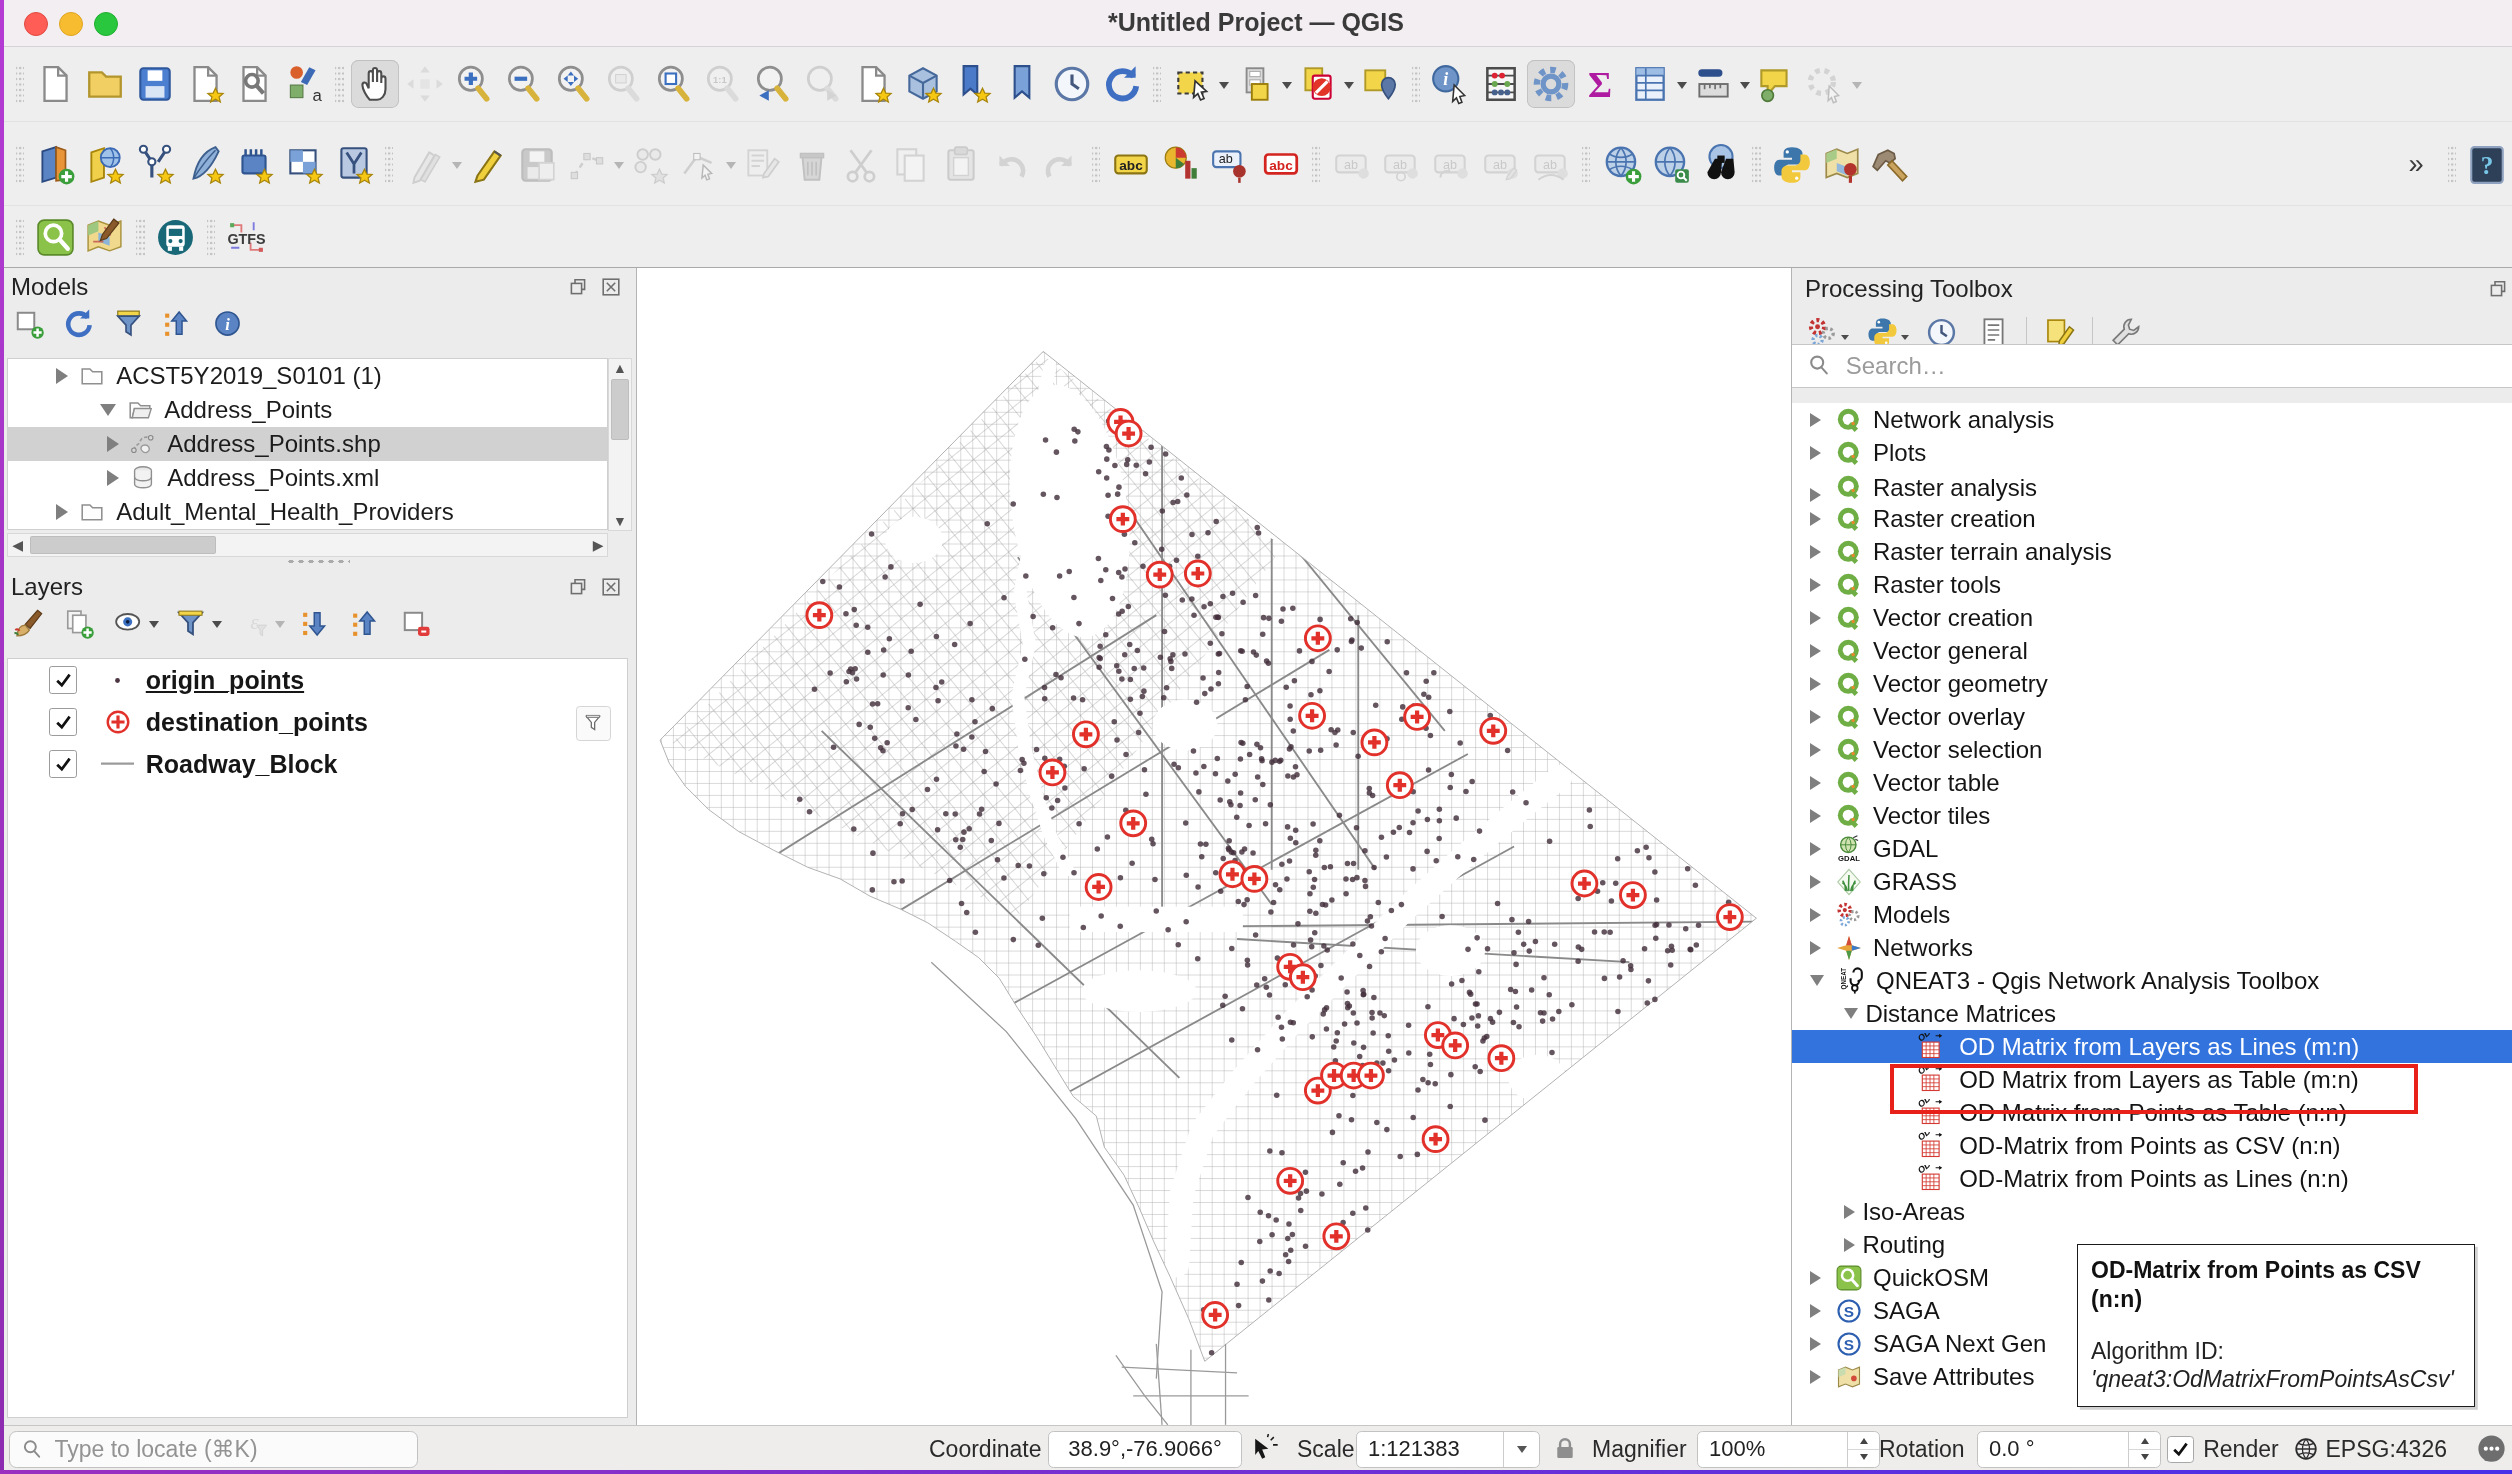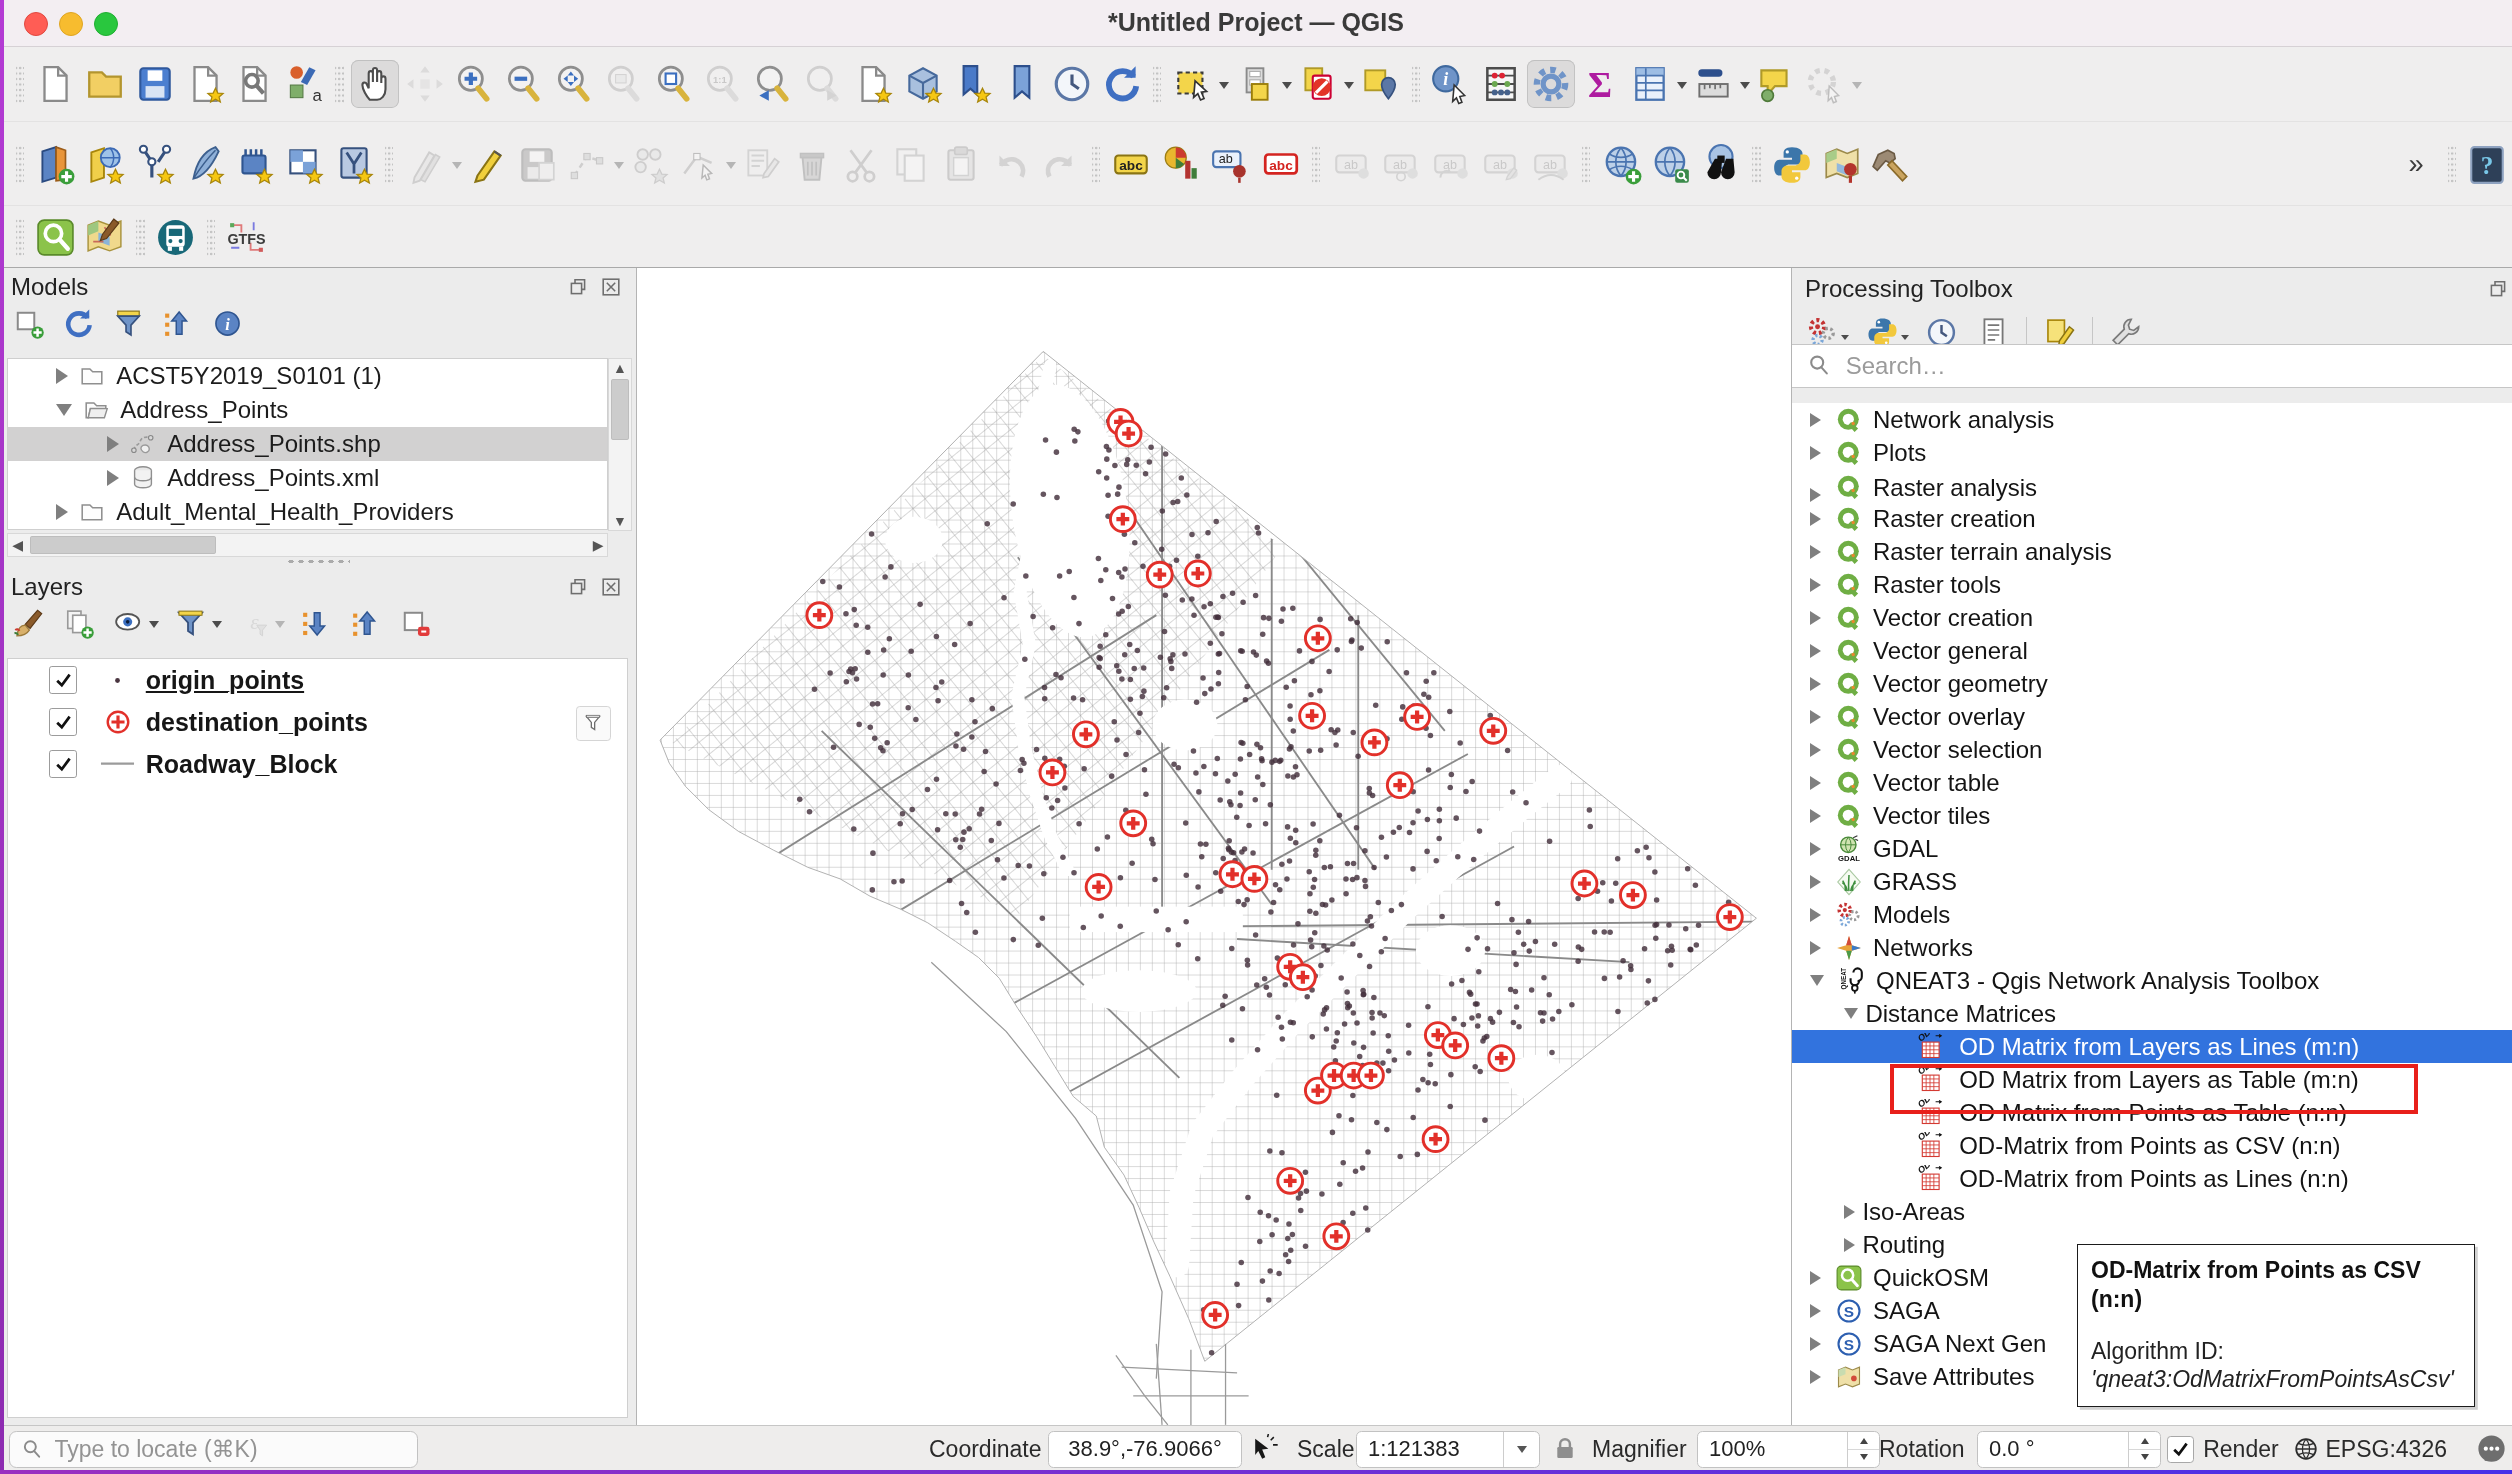--- a/index.html
+++ b/index.html
@@ -1060,21 +1060,21 @@
       <div id="browser-tree">
           <div class="btrow" style="padding-left: 48px;">
             <span class="exp col"></span>
             <span class="ticon">
               <svg width="28" height="28" viewBox="0 0 40 40">
                 <path d="M6 10h11l4 4h13v17H6z" fill="#fdfdfd" stroke="#8f8f8f" stroke-width="2.2"></path>
               </svg>
             </span>
             <span>ACST5Y2019_S0101 (1)</span>
           </div>
-          <div class="btrow" style="padding-left: 48px;">
+          <div class="btrow" style="padding-left: 48px; margin-left: 44px;">
             <span class="exp open"></span>
             <span class="ticon">
               <svg width="28" height="28" viewBox="0 0 40 40">
                 <path d="M6 10h11l4 4h13v4H12l-3 13H6z" fill="#fdfdfd" stroke="#8f8f8f" stroke-width="2.2"></path>
                 <path d="M12 18h24l-4 13H9z" fill="#efefef" stroke="#8f8f8f" stroke-width="2"></path>
               </svg>
             </span>
             <span>Address_Points</span>
           </div>
           <div class="btrow sel" style="padding-left: 99px;">

